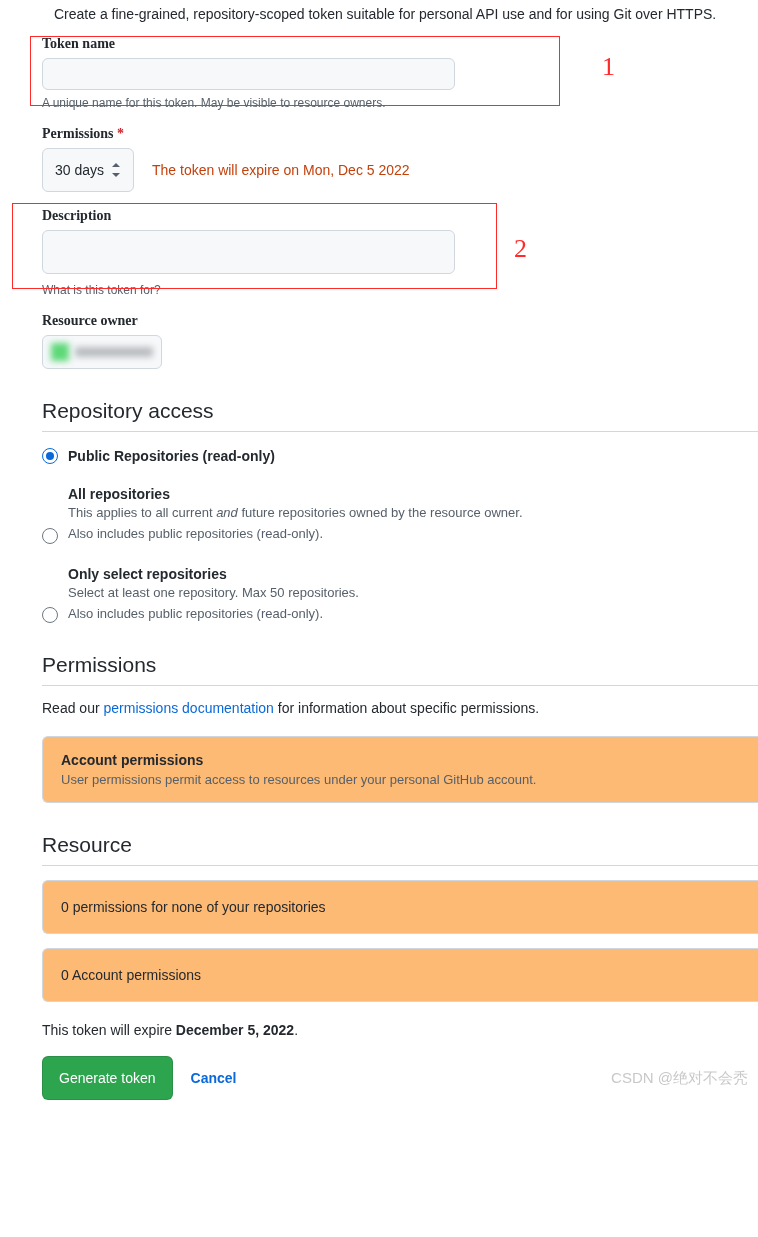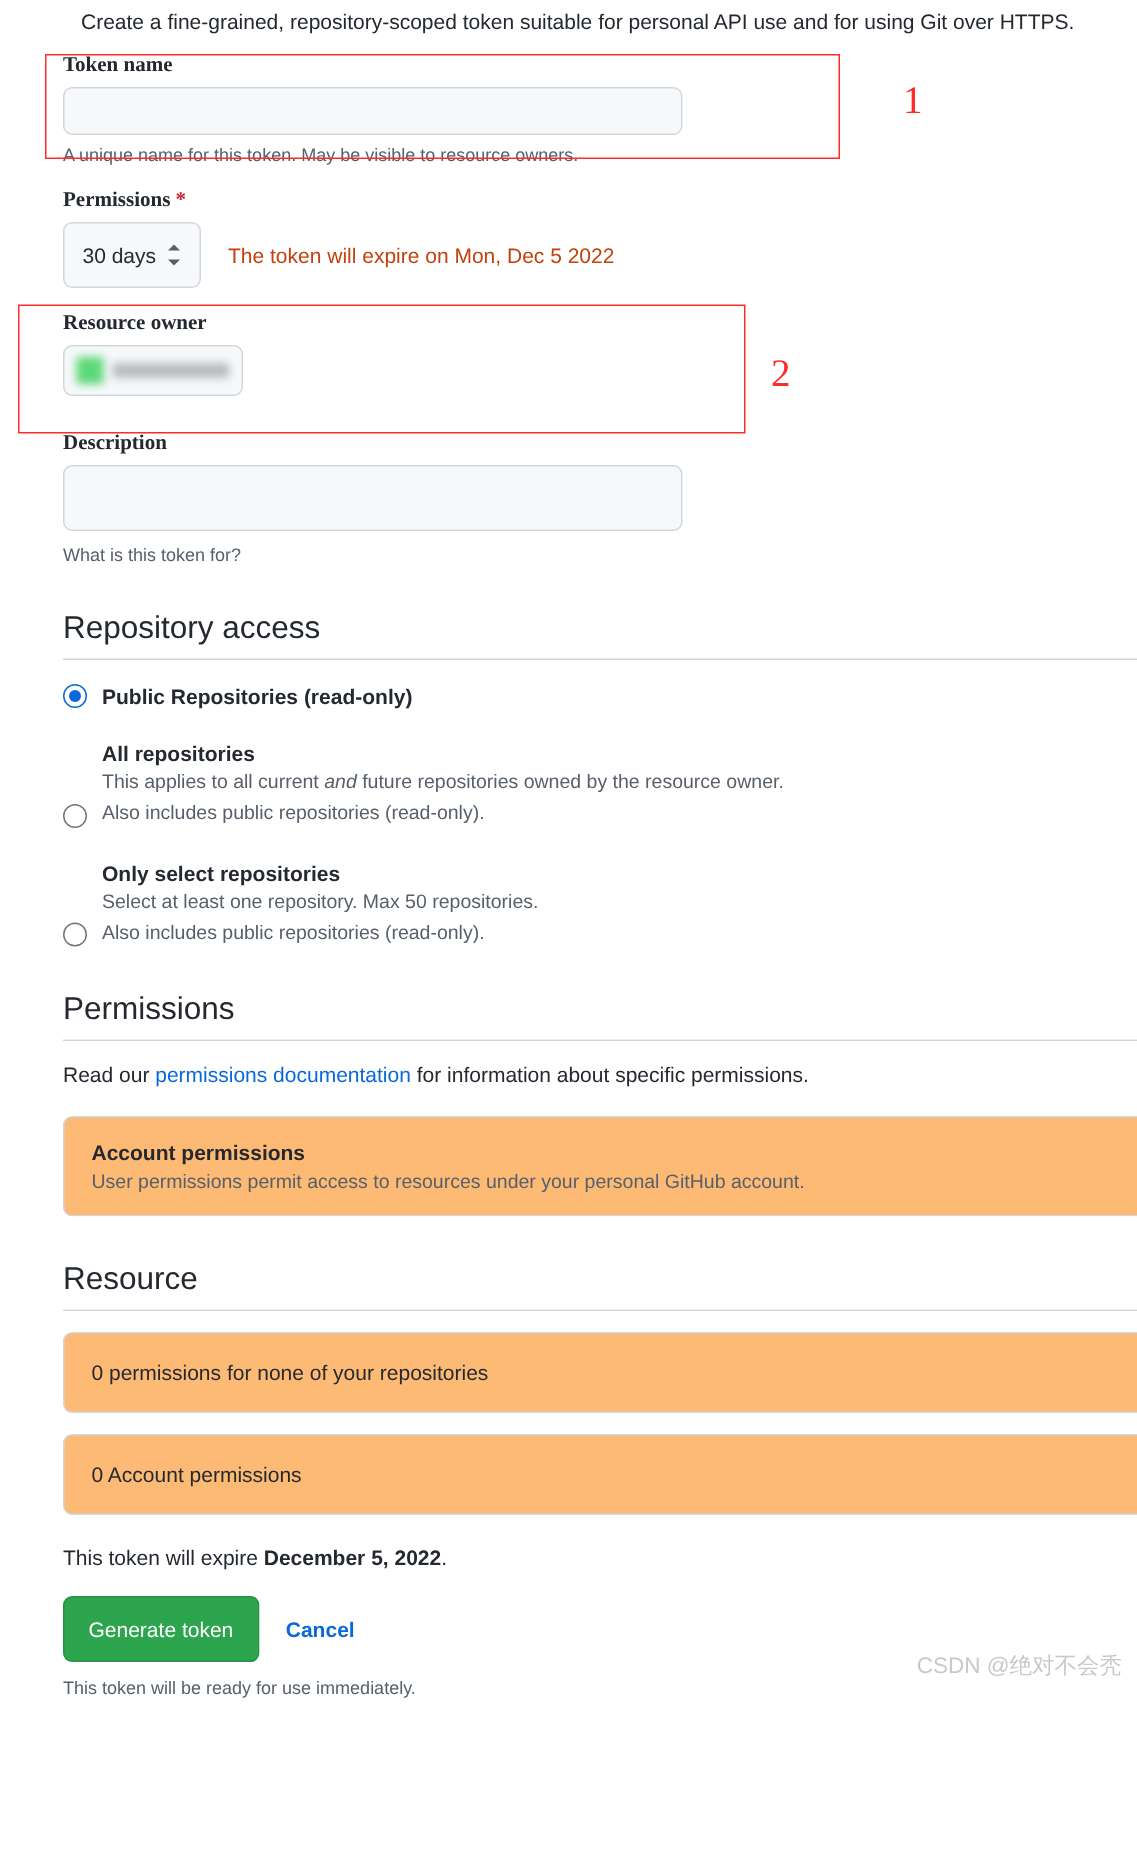--- a/index.html
+++ b/index.html
@@ -121,32 +121,32 @@
         <span class="caret">
           <svg width="10" height="14" viewBox="0 0 10 14">
               <path d="M5 0 L9 4 L1 4 Z M5 14 L1 10 L9 10 Z" fill="#57606a"></path>
             </svg>
         </span>
       </div>
       <span class="exp-note">The token will expire on Mon, Dec 5 2022</span>
     </div>
   </div>
 
+  <div class="field">
+    <label class="label">Description</label>
+    <textarea class="textarea" style=""></textarea>
+    <div class="help">What is this token for?</div>
+  </div>
+
   <div class="field" style="margin-bottom:24px;">
     <label class="label">Resource owner</label>
     <div class="owner-chip">
       <span class="owner-icon"></span>
       <span class="owner-text"></span>
     </div>
-  </div>
-
-  <div class="field">
-    <label class="label">Description</label>
-    <textarea class="textarea" style=""></textarea>
-    <div class="help">What is this token for?</div>
   </div>
 
   <h2 class="section-title">Repository access</h2>
   <div class="rule"></div>
 
   <div class="radio-row">
     <span class="radio checked"></span>
     <div>
       <div class="radio-label">Public Repositories (read-only)</div>
     </div>
@@ -190,21 +190,20 @@
   </div>
 
   <p class="expire-line">
     <span>This token will expire </span><strong>December 5, 2022</strong><span>.</span>
   </p>
 
   <div class="actions">
     <button class="btn-primary">Generate token</button>
     <span class="btn-link">Cancel</span>
   </div>
-  <div class="foot-note">This token will be ready for use immediately.</div>
 
   <div class="annot-box" style="top:30px; left:-12px; width:530px; height:70px;"></div>
   <span class="annot-num" style="top:46px; left:560px;">1</span>
 
   <div class="annot-box" style="top:197px; left:-30px; width:485px; height:86px;"></div>
   <span class="annot-num" style="top:228px; left:472px;">2</span>
 
   <div class="annot-box" style="top:1152px; left:-12px; width:257px; height:44px;"></div>
   <span class="annot-num" style="top:1158px; left:264px;">3</span>
 

